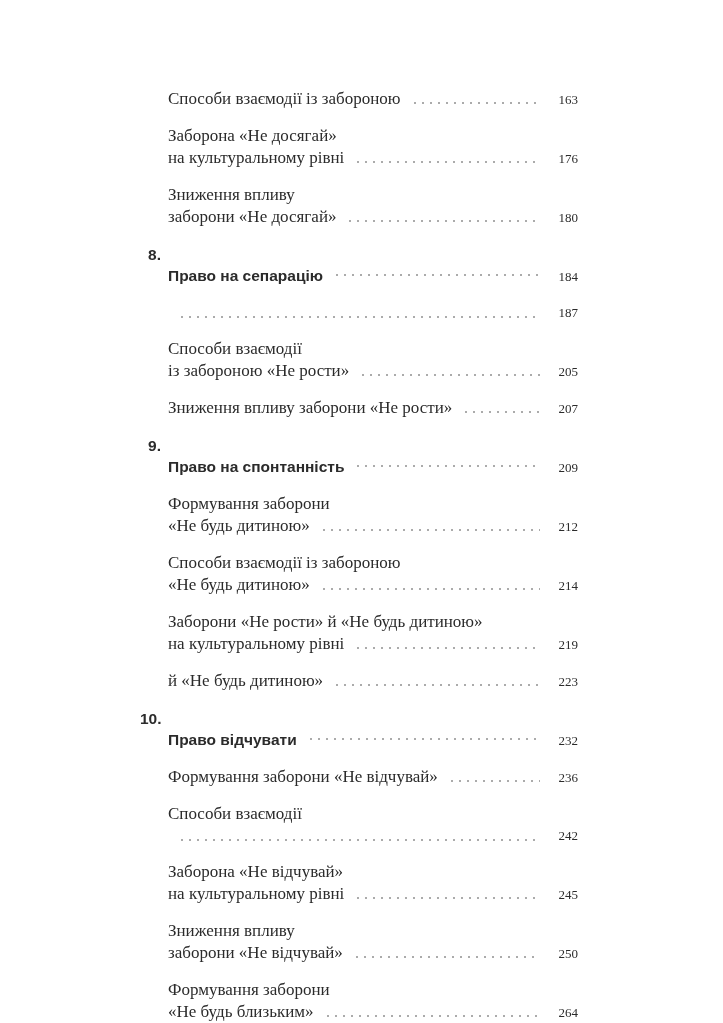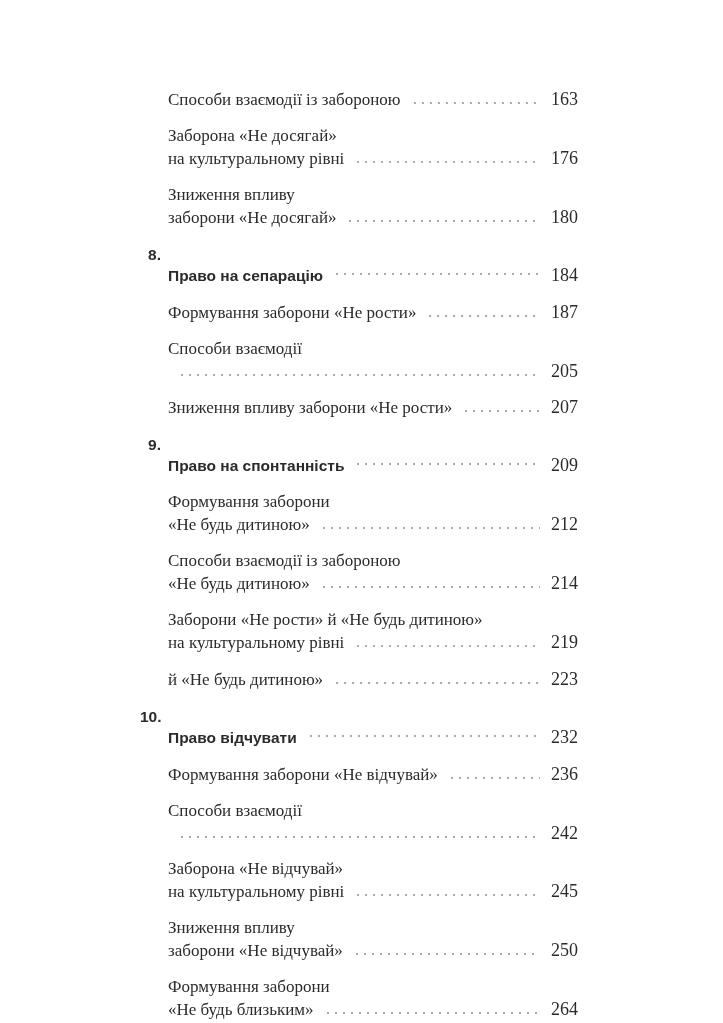--- a/index.html
+++ b/index.html
@@ -73,21 +73,21 @@
     background-repeat: repeat-x;
     background-position: 0 center;
     min-width: 14px;
   }
   .pg {
     flex: 0 0 auto;
     min-width: 30px;
     text-align: right;
     font-family: "Liberation Serif", serif;
     font-weight: 400;
-    font-size: 18px;
+    font-size: 13px;
   }
 </style>
 </head>
 <body>
 
 <div class="page">
   <div class="toc">
       <div class="entry">
         <span class="num"></span>
         <div class="body">
@@ -127,31 +127,31 @@
             <span class="t">Право на сепарацію</span>
             <span class="dots"></span>
             <span class="pg">184</span>
           </div>
         </div>
       </div>
       <div class="entry">
         <span class="num"></span>
         <div class="body">
           <div class="line last">
-            <span class="t">Формування заборони «Не рости»</span>
             <span class="dots"></span>
             <span class="pg">187</span>
           </div>
         </div>
       </div>
       <div class="entry">
         <span class="num"></span>
         <div class="body">
           <div class="line">Способи взаємодії</div>
           <div class="line last">
+            <span class="t">із забороною «Не рости»</span>
             <span class="dots"></span>
             <span class="pg">205</span>
           </div>
         </div>
       </div>
       <div class="entry">
         <span class="num"></span>
         <div class="body">
           <div class="line last">
             <span class="t">Зниження впливу заборони «Не рости»</span>

